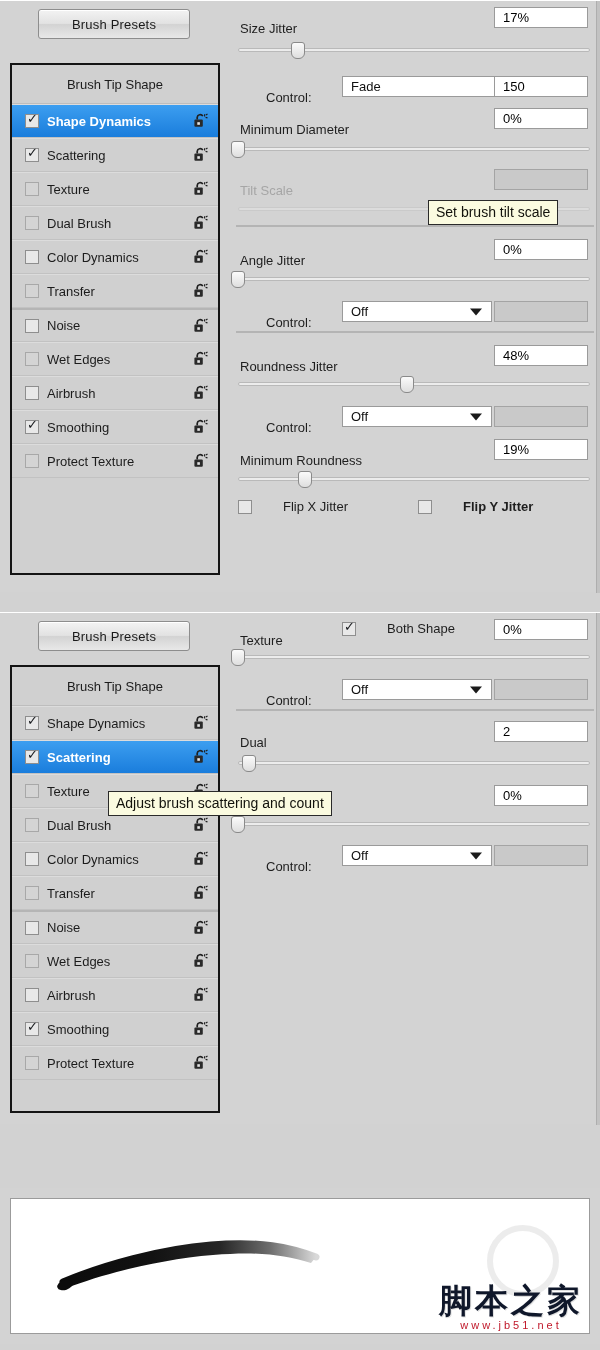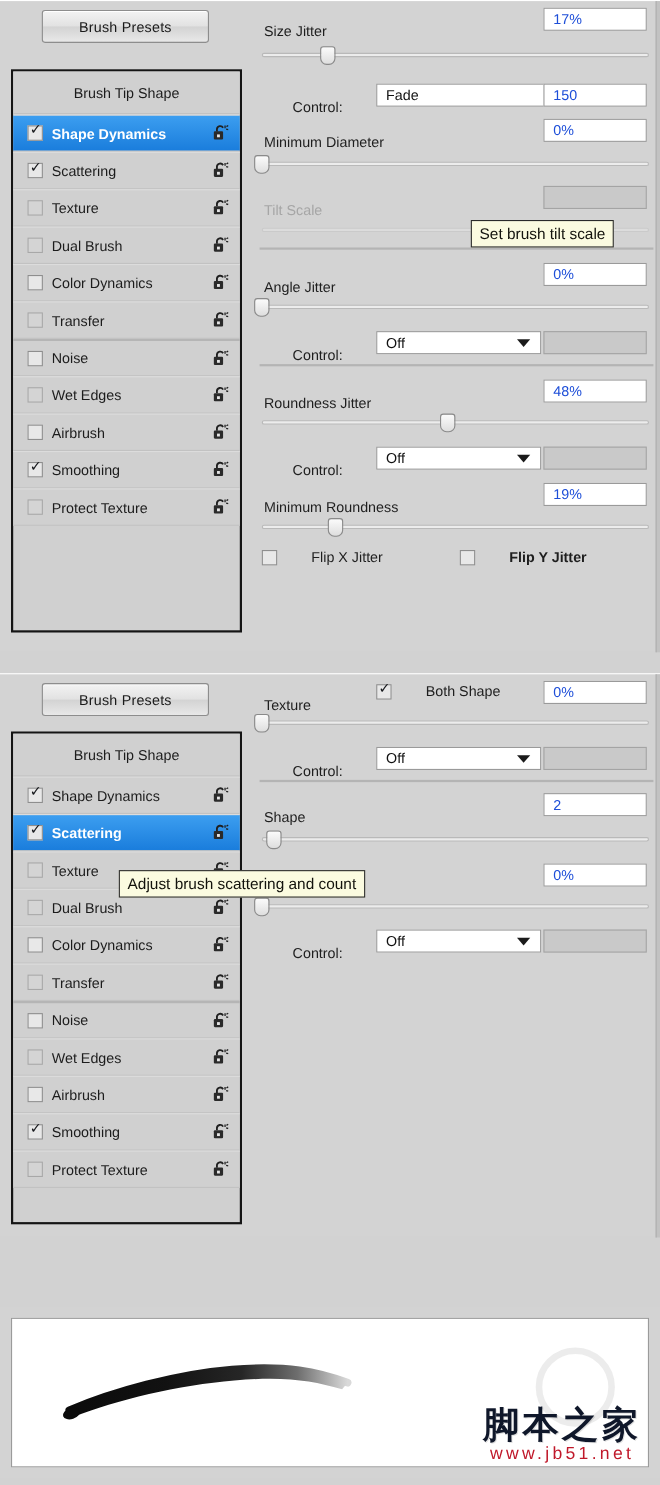--- a/index.html
+++ b/index.html
@@ -81,21 +81,21 @@
     position: absolute; left: 8px; top: 14px;
     font-size: 13px; color: #1e1e1e; white-space: nowrap;
   }
   .ctrl-label.dimmed { color: #a6a6a6; }
   .ctrl-label.indent { left: 28px; }
 
   .num-box {
     position: absolute; right: 6px; top: 0;
     width: 94px; height: 21px;
     background: #ffffff; border: 1px solid #9a9a9a;
-    font-size: 13px; color: #1d4ed8; padding-left: 8px;
+    font-size: 13px; color: #000000; padding-left: 8px;
     display: flex; align-items: center;
   }
   .num-box.disabled { background: #c9c9c9; border-color: #a4a4a4; color: #8c8c8c; }
 
   .slider { position: absolute; left: 6px; width: 352px; height: 16px; }
   .slider .track {
     position: absolute; left: 0; top: 6px; width: 100%; height: 4px;
     background: #ececec; border: 1px solid #b9b9b9; border-radius: 2px;
   }
   .slider.dim .track { background: #dcdcdc; border-color: #cacaca; }
@@ -152,21 +152,21 @@
   }
   .wm { position: absolute; right: 6px; bottom: 2px; text-align: center; }
   .wm-cn {
     font-family: "DejaVu Serif", serif;
     font-size: 33px; color: #0f172a; font-weight: bold;
     letter-spacing: 3px; line-height: 1.05;
     text-shadow: 1px 1px 0 rgba(0,0,0,.12);
   }
   .wm-url {
     font-family: "Liberation Sans", sans-serif;
-    font-size: 16px; color: #c0182a; letter-spacing: 3px;
+    font-size: 11px; color: #c0182a; letter-spacing: 3px;
   }
   .wm-ghost {
     position: absolute; right: 30px; bottom: 36px;
     width: 72px; height: 72px; border-radius: 50%;
     border: 6px solid rgba(150,150,150,.18);
   }
 </style>
 </head>
 <body>
 
@@ -526,21 +526,21 @@
       </div>
 
       <div class="ctrl-row" style="top:66px;">
         <span class="ctrl-label" style="left:34px;">Control:</span>
         <span class="select" style="left:110px;top:0;width:150px;">Off<span class="caret"></span></span>
         <span class="num-box disabled"></span>
       </div>
       <div class="hr" style="top:96px;"></div>
 
       <div class="ctrl-row" style="top:108px;">
-        <span class="ctrl-label">Shape</span>
+        <span class="ctrl-label">Dual</span>
         <span class="num-box">2</span>
       </div>
       <div class="slider" style="top:142px;">
         <div class="track"></div>
         <div class="thumb" id="p2-thumb-count" style="left: 10.56px;"></div>
       </div>
 
       <div class="ctrl-row" style="top:172px;">
         <span class="ctrl-label">Count Jitter</span>
         <span class="num-box">0%</span>

